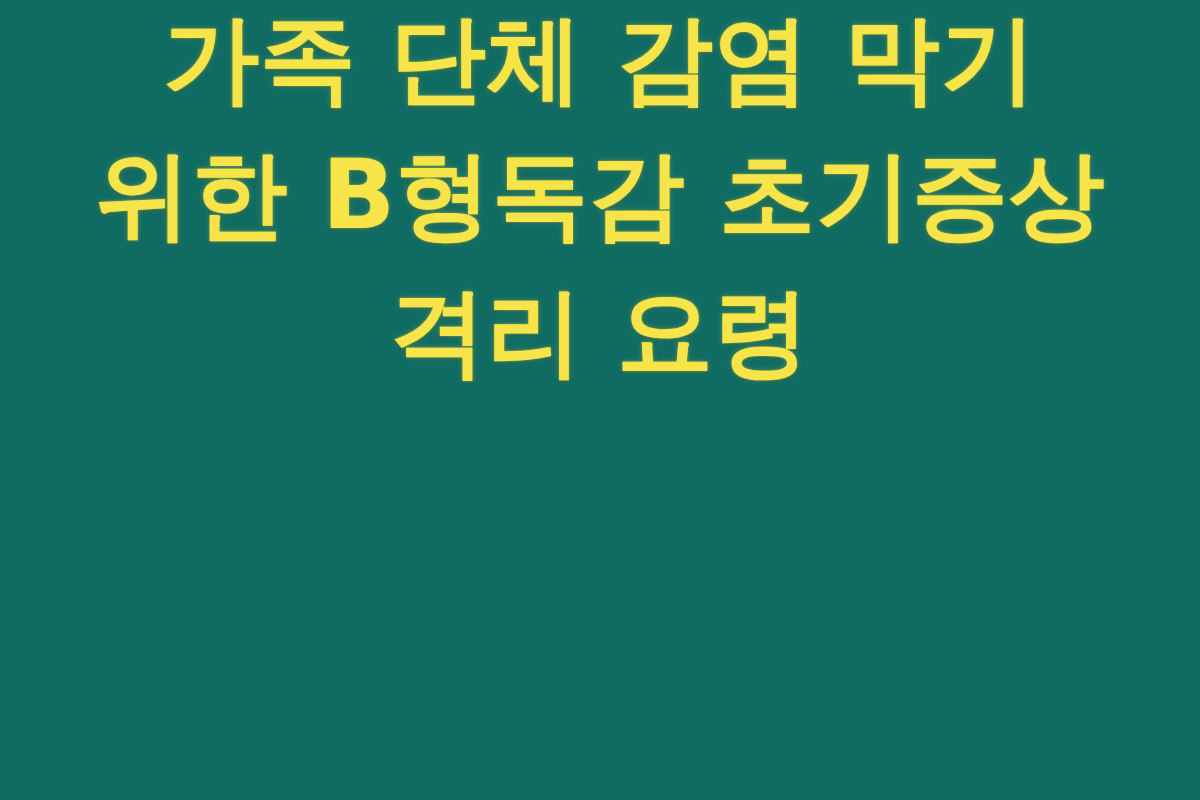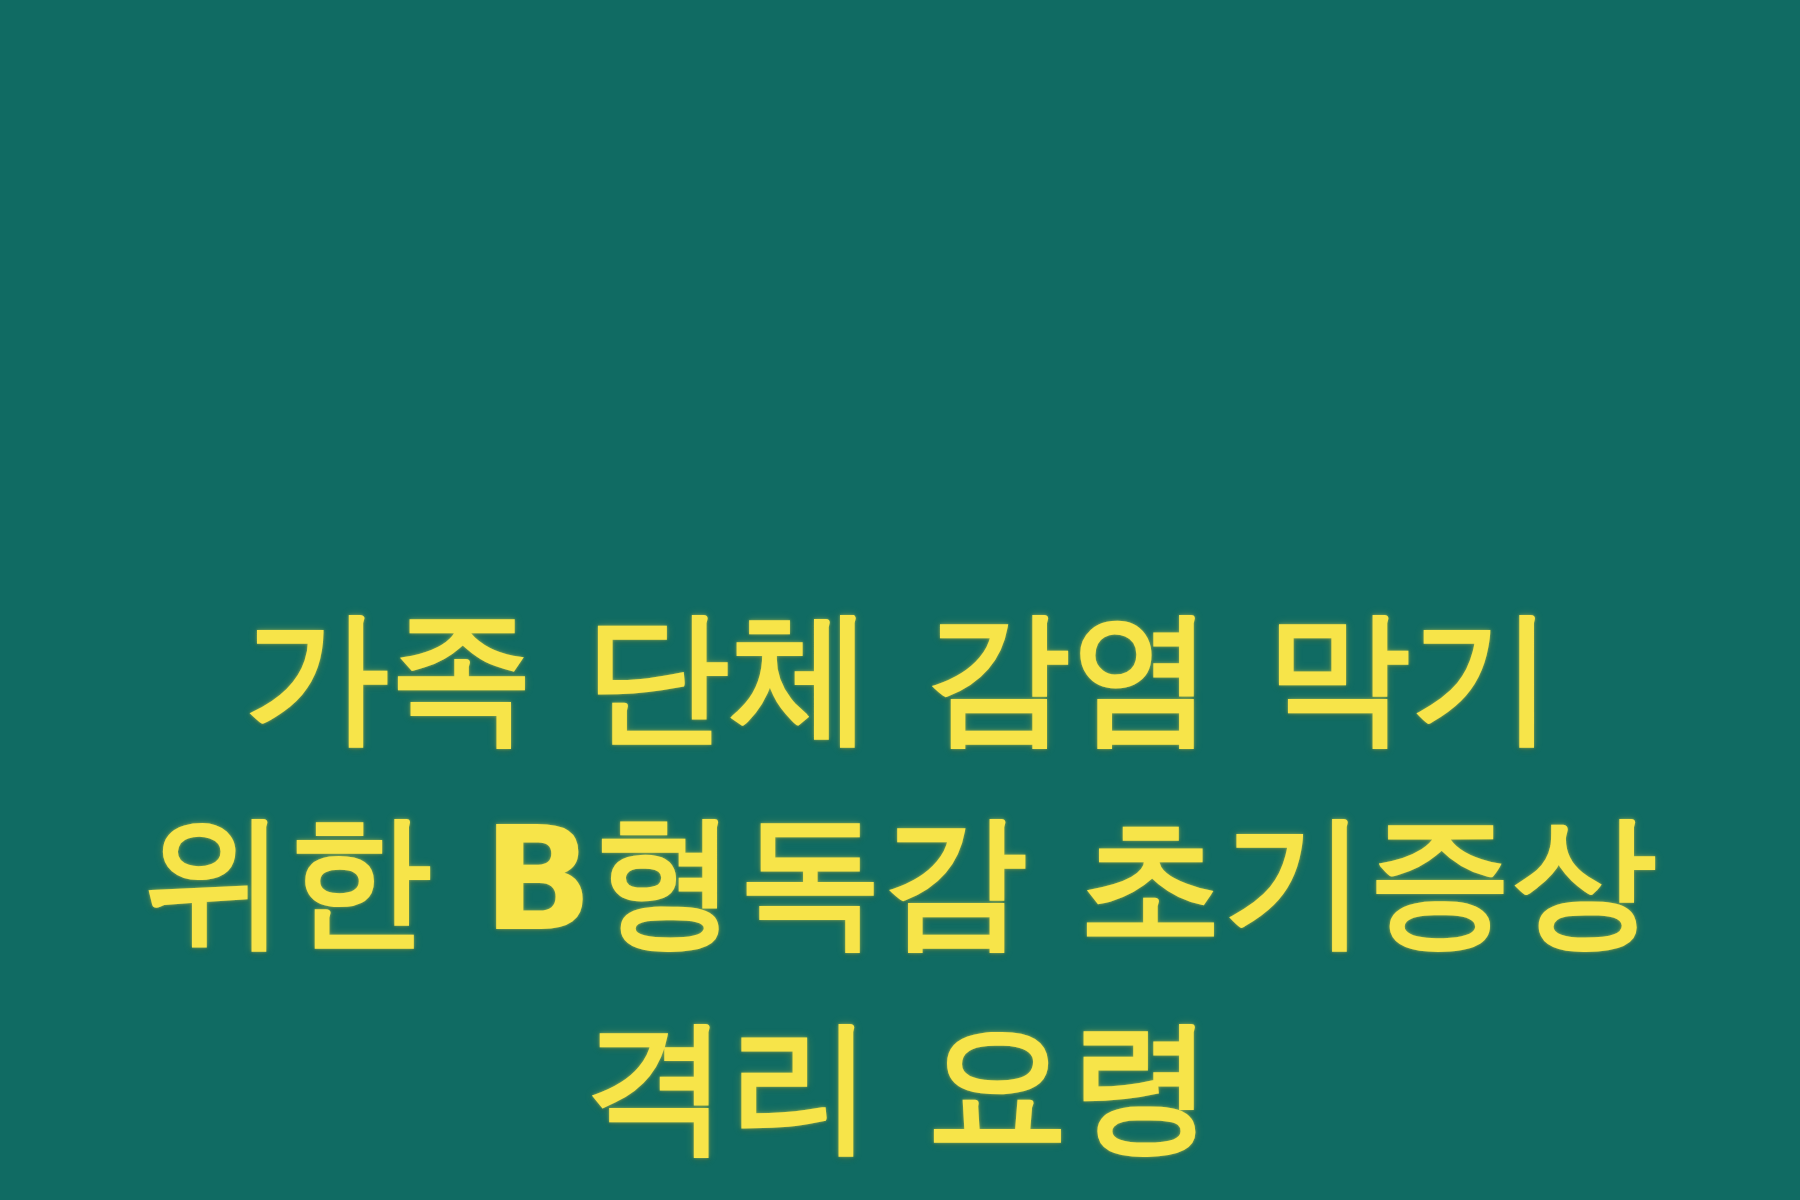--- a/index.html
+++ b/index.html
@@ -14,21 +14,21 @@
     overflow: hidden;
     font-family: "Liberation Sans", "DejaVu Sans", sans-serif;
   }
 
   #banner {
     position: relative;
     width: 1200px;
     height: 800px;
     box-sizing: border-box;
     display: flex;
-    align-items: flex-end;
+    align-items: flex-start;
     justify-content: center;
     background: #106B63;
   }
 
   #headline {
     width: 1010px;
     margin: 0;
     padding: 0;
     text-align: center;
     font-family: "DejaVu Sans", "Liberation Sans", sans-serif;

